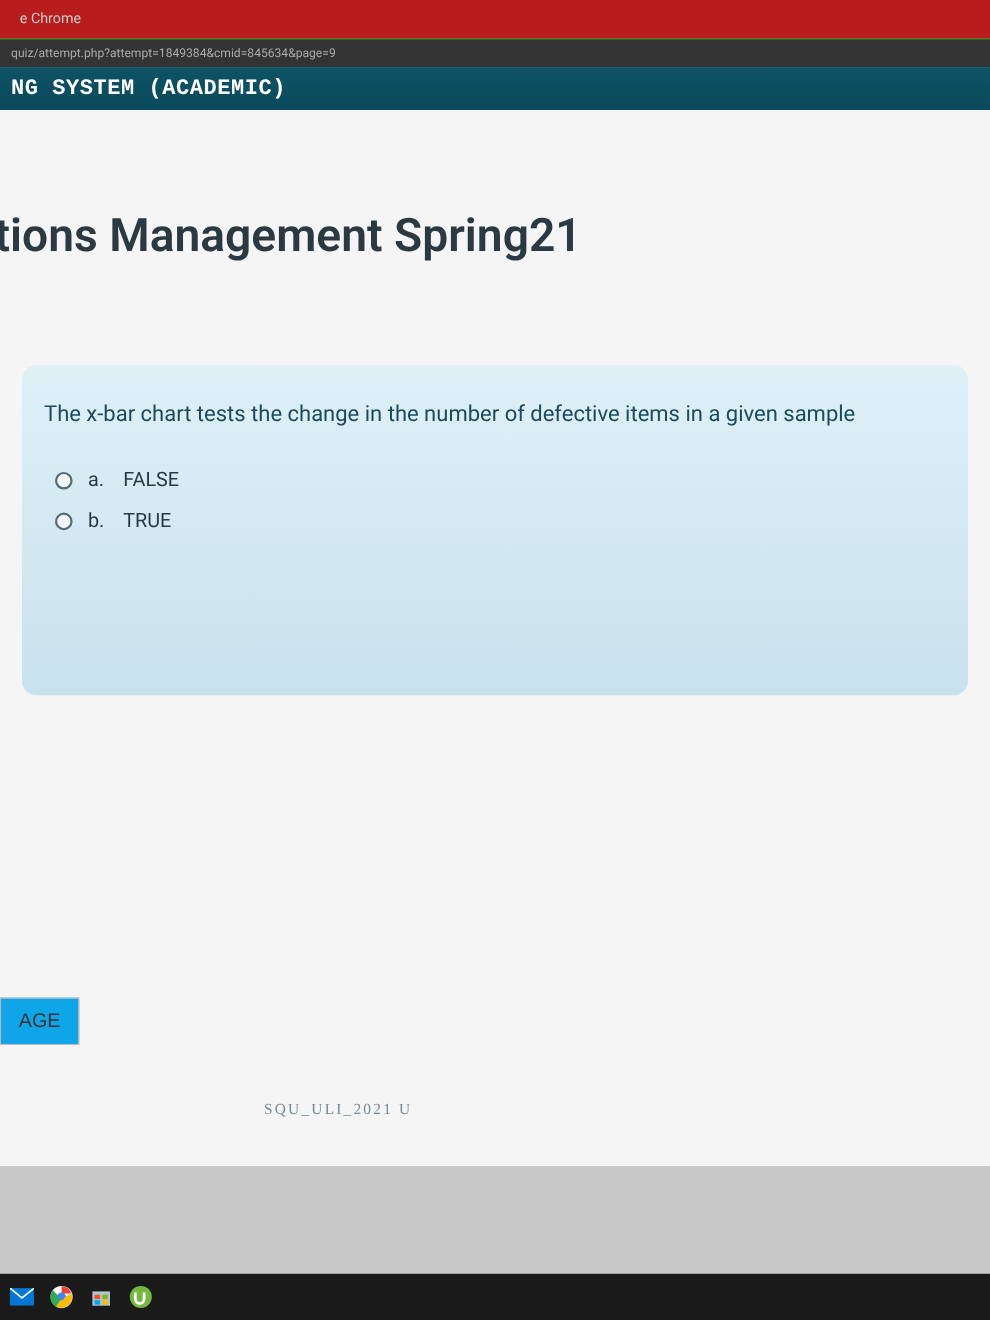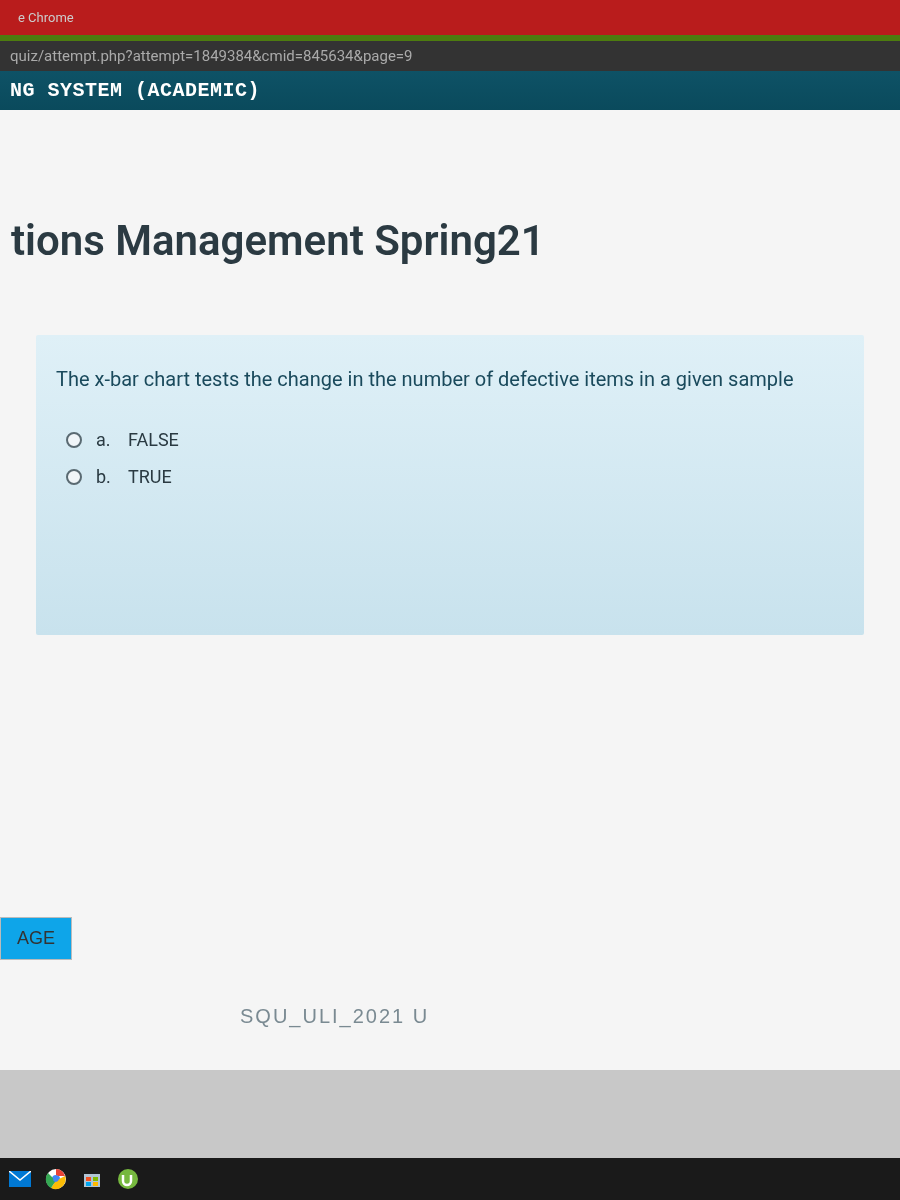--- a/index.html
+++ b/index.html
@@ -18,52 +18,52 @@
       font-size: 13px;
     }
     .tab-label {
       display: inline-block;
       padding: 4px 8px;
     }
     .url-bar {
       background: #333;
       color: #aaa;
       padding: 6px 10px;
-      font-size: 15px;
-      border-top: 6px solid #4d7c0f;
+      font-size: 11px;
+      border-top: 1px solid #4d7c0f;
     }
     .page-header {
       background: #0a4a5c;
       background: linear-gradient(to bottom, #0e5266, #0a4a5c);
       color: #fff;
       padding: 8px 10px;
       font-size: 20px;
       font-weight: 600;
       letter-spacing: 0.5px;
       font-family: Liberation Mono, monospace;
     }
     .content-area {
       background: #f5f5f5;
-      padding: 16px;
+      padding: 0;
       height: 960px;
       position: relative;
     }
     .course-title {
       font-size: 42px;
       font-weight: 600;
       color: #2b3a42;
       padding: 90px 0 30px 0;
       margin-left: -5px;
     }
     .question-box {
       background: #d6ecf5;
       background: linear-gradient(to bottom, #dff0f7, #c8e2ed);
-      margin: 40px 20px 0 20px;
+      margin: 63px 20px 0 20px;
       padding: 30px 20px 140px 20px;
-      border-radius: 2px;
+      border-radius: 13px;
     }
     .question-text {
       font-size: 20px;
       color: #1a4a5c;
       margin-bottom: 28px;
       line-height: 1.4;
     }
     .option-row {
       display: flex;
       align-items: center;
@@ -118,23 +118,23 @@
       align-items: center;
       justify-content: center;
       cursor: pointer;
       border-radius: 2px;
     }
     .taskbar-watermark {
       position: absolute;
       bottom: 42px;
       left: 240px;
       color: #7a8a92;
-      font-size: 20px;
+      font-size: 14px;
       letter-spacing: 2px;
-      font-family: Liberation Sans, sans-serif;
+      font-family: Liberation Serif, serif;
     }
   </style>
 </head>
 <body>
 
 <div class="browser-chrome">
   <span class="tab-label">e Chrome</span>
 </div>
 
 <div class="url-bar">

